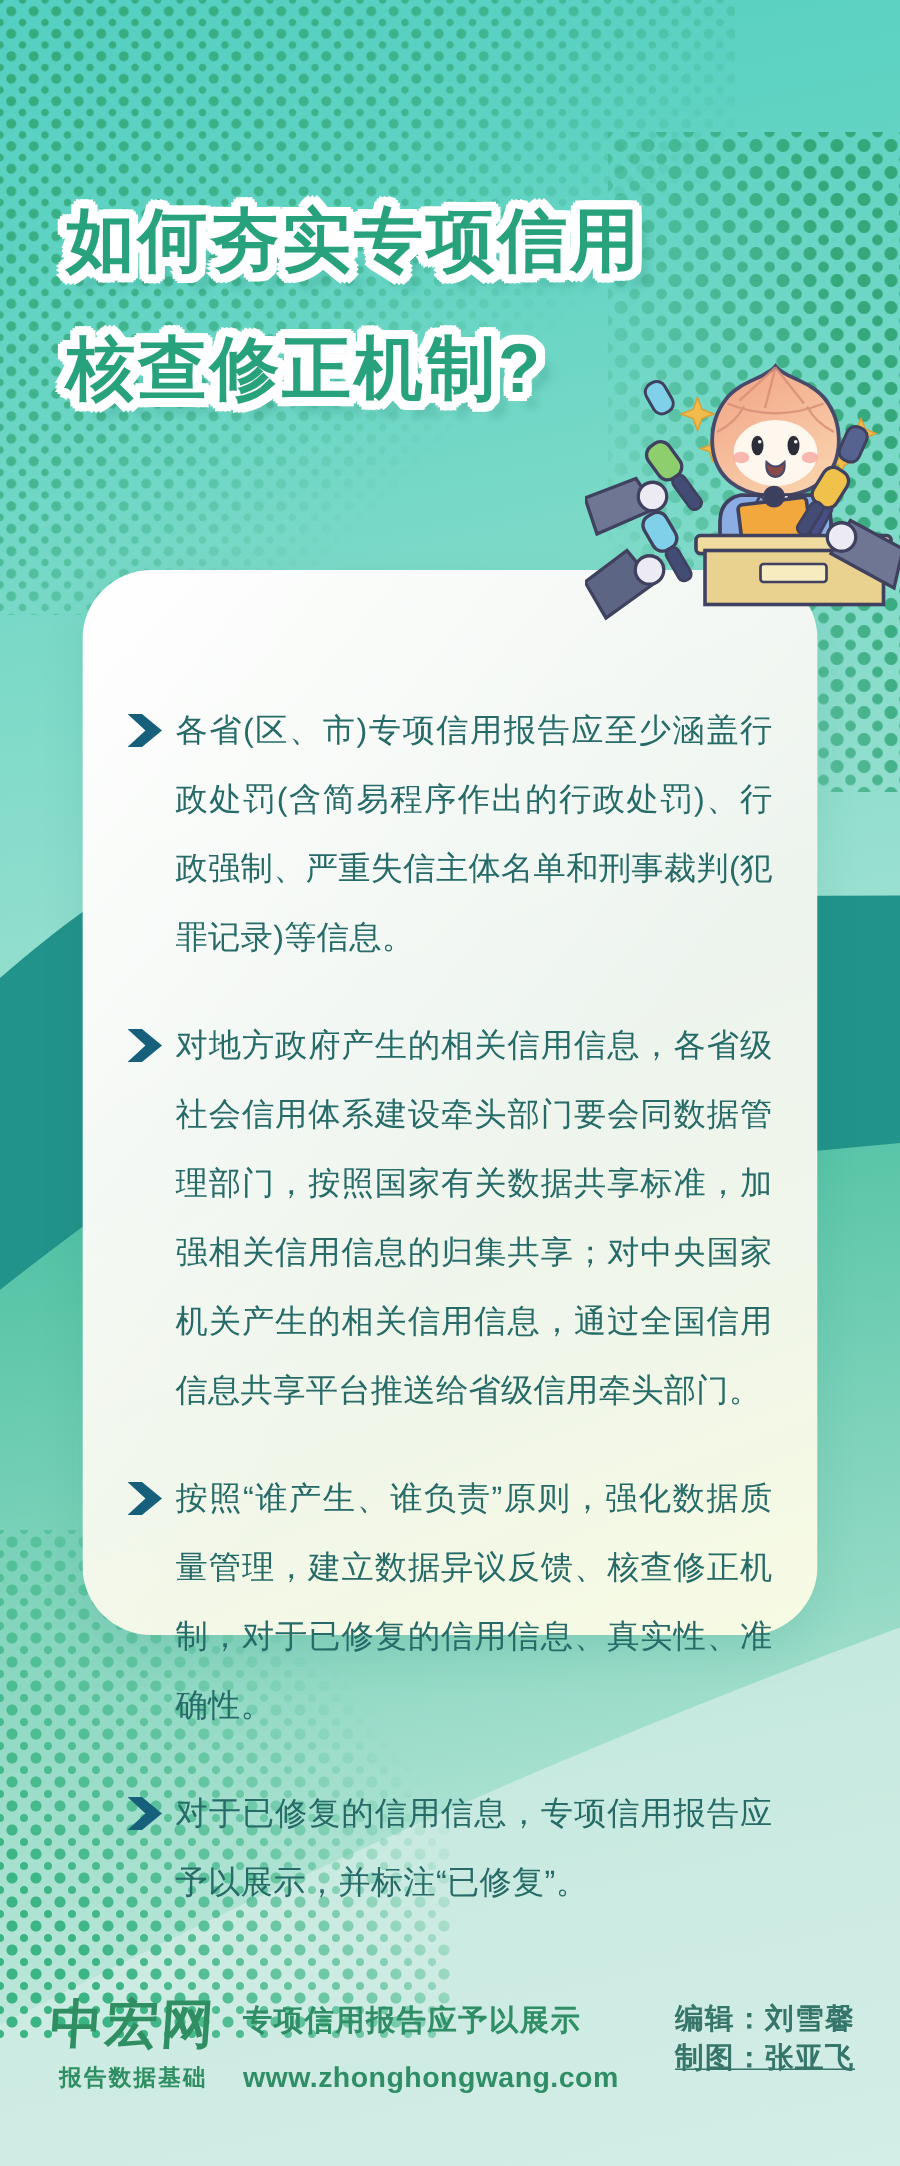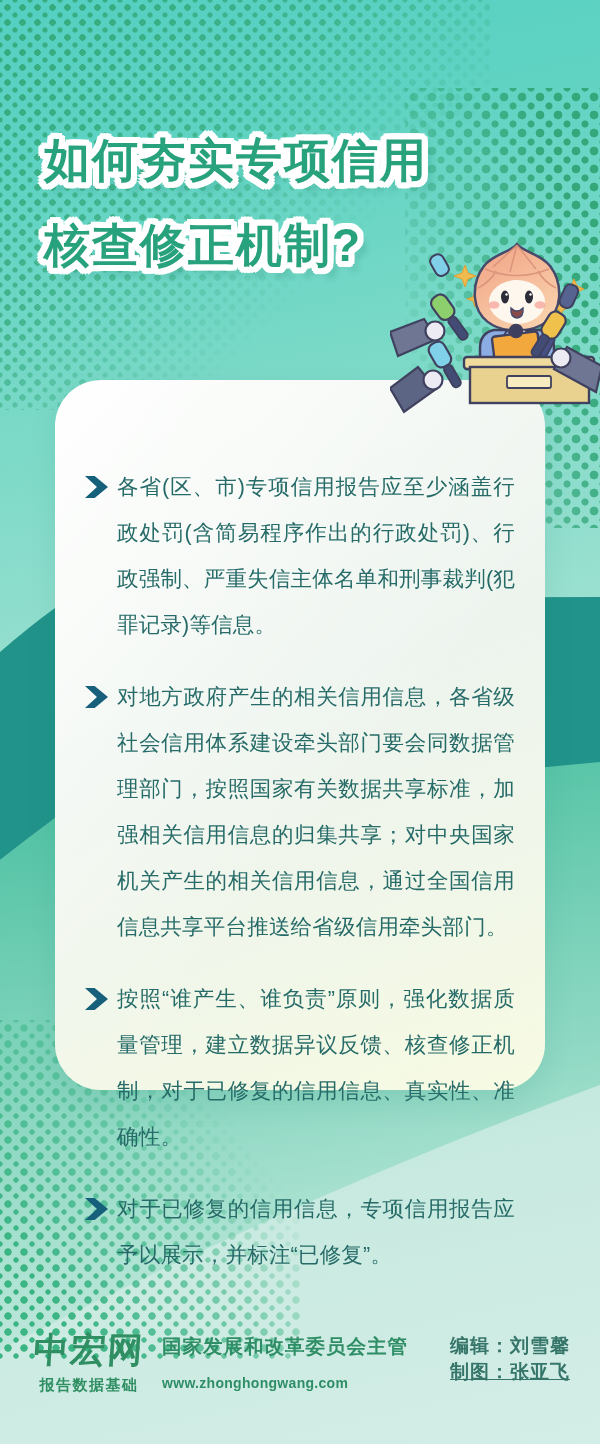--- a/index.html
+++ b/index.html
@@ -70,21 +70,21 @@
   }
   
   .mascot{position:absolute;right:-2px;top:236px;width:212px;height:214px;z-index:6;}
   
   .footer{position:absolute;left:0;top:1330px;width:600px;z-index:3;display:flex;align-items:flex-start;padding:0 30px;box-sizing:border-box;}
   .logo-block{width:118px;text-align:center;}
   .logo-name{font-size:35px;font-weight:800;color:#2f8e62;letter-spacing:2px;line-height:40px;transform:skewX(-4deg);}
   .logo-tag{font-size:15px;font-weight:700;color:#2f8e62;letter-spacing:1.5px;margin-top:6px;}
   .mid-block{margin-left:14px;padding-top:3px;}
   .mid-line1{font-size:19.5px;font-weight:700;color:#2f8e66;letter-spacing:1px;}
-  .mid-line2{font-size:14px;font-weight:700;color:#2f8e66;margin-top:15px;letter-spacing:.3px;}
+  .mid-line2{font-size:19px;font-weight:700;color:#2f8e66;margin-top:15px;letter-spacing:.3px;}
   .right-block{margin-left:auto;padding-top:3px;text-align:right;}
   .credit{font-size:19px;font-weight:600;color:#36756a;letter-spacing:1px;}
   .credit + .credit{text-decoration:underline;}
 </style>
 </head>
 <body>
 
 <div class="stage">
 
   <svg class="bg-shapes" viewBox="0 0 600 1444" aria-hidden="true">
@@ -213,21 +213,21 @@
       <circle cx="171" cy="122" r="9.5" fill="#eceaf2" stroke="#3f415f" stroke-width="2.2"></circle>
     </g>
   </svg>
 
   <div class="footer">
     <div class="logo-block">
       <div class="logo-name">中宏网</div>
       <div class="logo-tag">报告数据基础</div>
     </div>
     <div class="mid-block">
-      <div class="mid-line1">国家发展和改革委员会主管</div>
+      <div class="mid-line1">专项信用报告应予以展示</div>
       <div class="mid-line2">www.zhonghongwang.com</div>
     </div>
     <div class="right-block">
       <div class="credit">编辑：刘雪馨</div>
       <div class="credit">制图：张亚飞</div>
     </div>
   </div>
 
 </div>
 

